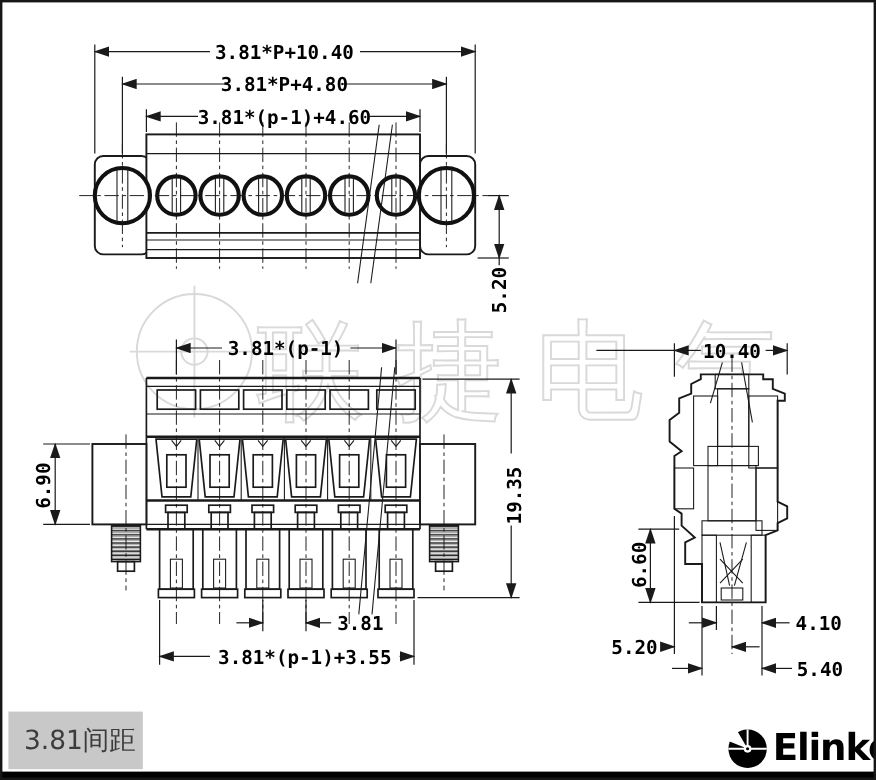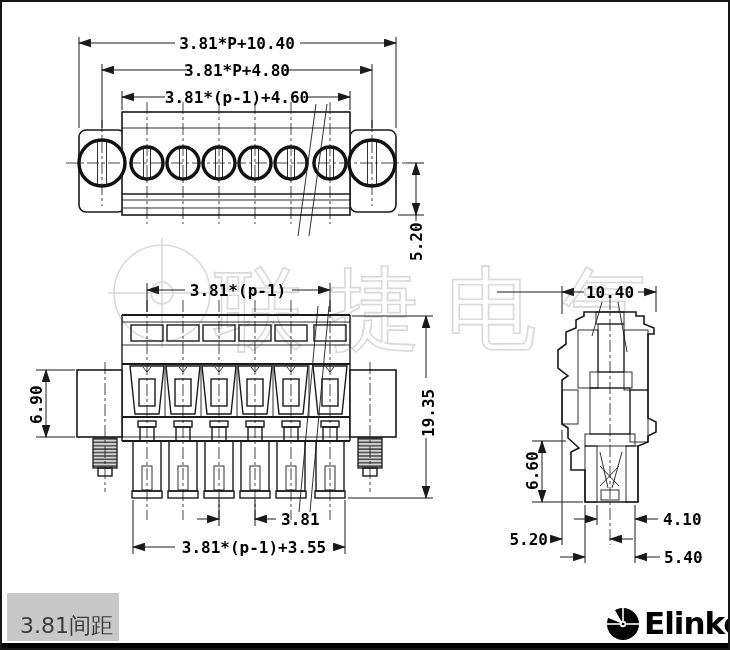--- a/index.html
+++ b/index.html
@@ -16,21 +16,21 @@
   .t{fill:none;stroke:#1a1a1a;stroke-width:0.9;}
   .thick{fill:#ffffff;stroke:#111111;stroke-width:3.4;}
   .cl{stroke:#1a1a1a;stroke-width:0.8;stroke-dasharray:12 3 3 3;fill:none;}
   .dim{stroke:#1a1a1a;stroke-width:1;fill:none;}
   .dtx{font:bold 16px "DejaVu Sans Mono", monospace;fill:#000;}
   .wm{fill:none;stroke:#d9d9d9;stroke-width:1.6;}
   .wmtx{font:90px "DejaVu Sans", sans-serif;letter-spacing:26px;fill:none;
         stroke:#d9d9d9;stroke-width:1.6;}
 
   #pitch-box{position:absolute;left:7px;top:593px;width:112px;height:48px;background:#c8c8c8;
-       display:flex;align-items:flex-end;padding-left:13px;box-sizing:border-box;z-index:20;
+       display:flex;align-items:center;padding-left:13px;box-sizing:border-box;z-index:20;
        font-size:22px;color:#3c3c3c;}
   #brand{position:absolute;left:604px;top:604px;display:flex;align-items:center;z-index:20;}
   #brand .brand-text{font-weight:bold;font-size:31px;letter-spacing:-1px;color:#000;
        font-family:"DejaVu Sans", sans-serif;margin-left:2px;}
 </style>
 </head>
 <body>
 
 <div id="page">
 

